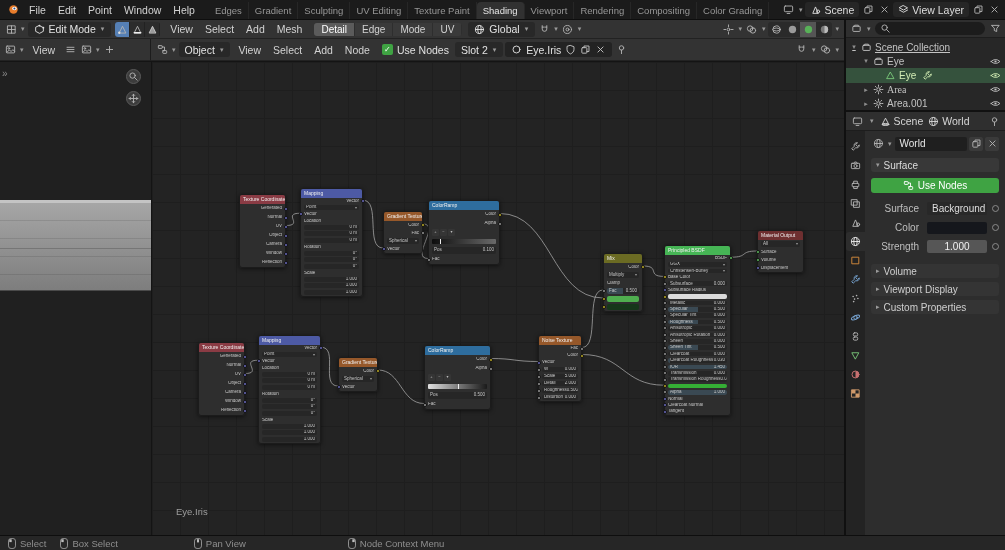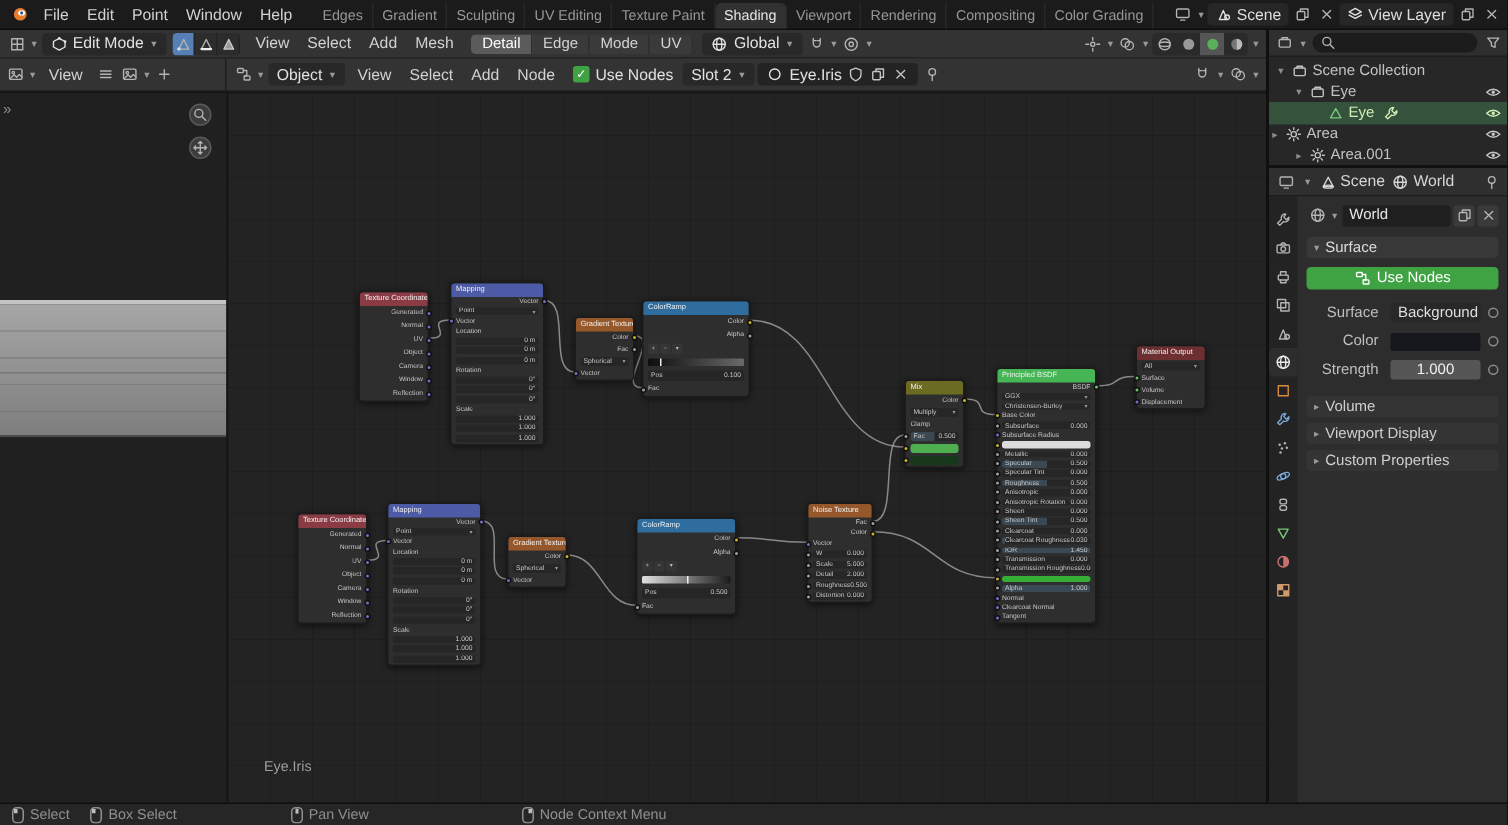--- a/index.html
+++ b/index.html
@@ -1060,21 +1060,21 @@
               </svg>
             </span>
           </span>
         <span class="iconbtn" data-name="outliner-filter-icon">
             <svg width="11" height="11" viewBox="0 0 12 12" fill="none" stroke="currentColor" stroke-width="1" stroke-linecap="round" stroke-linejoin="round">
               <path d="M2 2.6h8L7.3 6v3.3L4.7 8.2V6z"></path>
             </svg>
           </span>
       </div>
       <div class="ol-list" data-name="outliner-list">
-          <div class="ol-row" data-name="outliner-item-scene-collection" style="padding-left: 4px;">
+          <div class="ol-row" data-name="outliner-item-scene-collection" style="padding-left: 4px; text-decoration: underline;">
             <span class="ol-ex" data-name="expander-icon">▾</span>
             <span class="ol-ic" data-name="collection-icon">
               <svg width="11" height="11" viewBox="0 0 12 12" fill="none" stroke="currentColor" stroke-width="1" stroke-linecap="round" stroke-linejoin="round">
                 <rect x="2" y="3.6" width="8" height="5.6" rx="0.8"></rect>
                 <path d="M4 3.6V2.4h4v1.2"></path>
               </svg>
             </span>
             <span class="ol-lb" data-name="outliner-item-label">Scene Collection</span>
           </div>
           <div class="ol-row" data-name="outliner-item-eye" style="padding-left: 16px;">
@@ -1106,21 +1106,21 @@
                 <path d="M7.8 1.9a2.8 2.8 0 0 0-3.1 3.8L1.9 8.5 3.5 10l2.8-2.7a2.8 2.8 0 0 0 3.8-3.1L8.3 6 6.4 4.1z"></path>
               </svg>
             </span>
             <span class="ol-eye" data-name="visibility-eye-icon">
               <svg width="11" height="11" viewBox="0 0 12 12" fill="none" stroke="currentColor" stroke-width="1" stroke-linecap="round" stroke-linejoin="round">
                 <path d="M1.2 6q4.8-4.4 9.6 0-4.8 4.4-9.6 0z"></path>
                 <circle cx="6" cy="6" r="1.2" fill="currentColor" stroke="none"></circle>
               </svg>
             </span>
           </div>
-          <div class="ol-row" data-name="outliner-item-area" style="padding-left: 0;">
+          <div class="ol-row" data-name="outliner-item-area" style="padding-left: 16px; font-family: Liberation Serif, serif;">
             <span class="ol-ex" data-name="expander-icon">▸</span>
             <span class="ol-ic" data-name="light-icon">
               <svg width="11" height="11" viewBox="0 0 12 12" fill="none" stroke="currentColor" stroke-width="1" stroke-linecap="round" stroke-linejoin="round">
                 <circle cx="6" cy="6" r="1.9"></circle>
                 <path d="M6 1.2v1.4M6 9.4v1.4M1.2 6h1.4M9.4 6h1.4M2.6 2.6l1 1M9.4 9.4l-1-1M2.6 9.4l1-1M9.4 2.6l-1 1"></path>
               </svg>
             </span>
             <span class="ol-lb" data-name="outliner-item-label">Area</span>
             <span class="ol-eye" data-name="visibility-eye-icon">
               <svg width="11" height="11" viewBox="0 0 12 12" fill="none" stroke="currentColor" stroke-width="1" stroke-linecap="round" stroke-linejoin="round">

